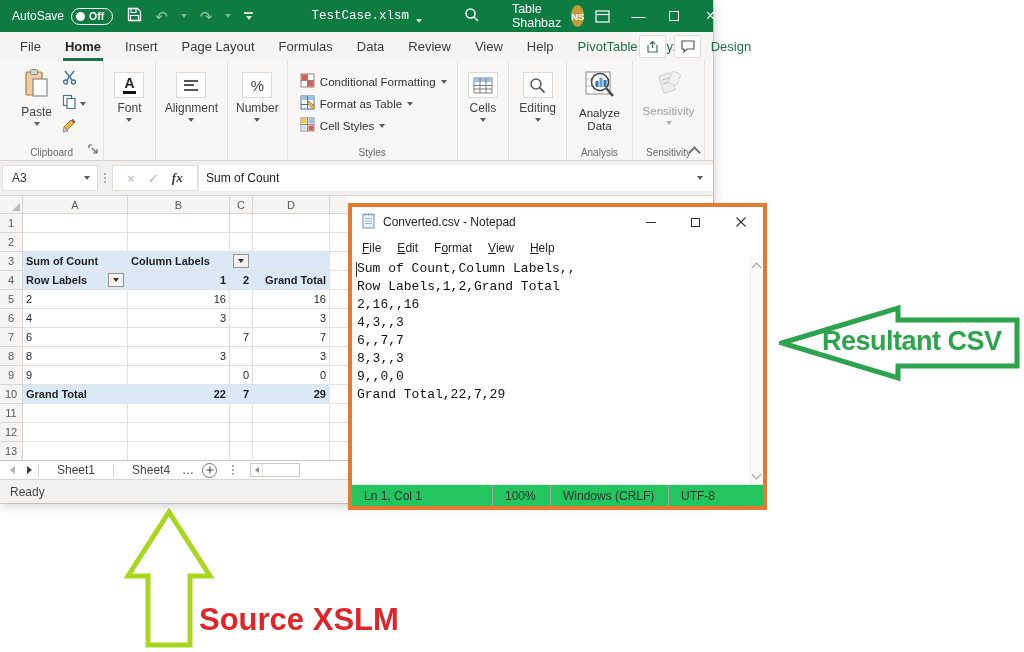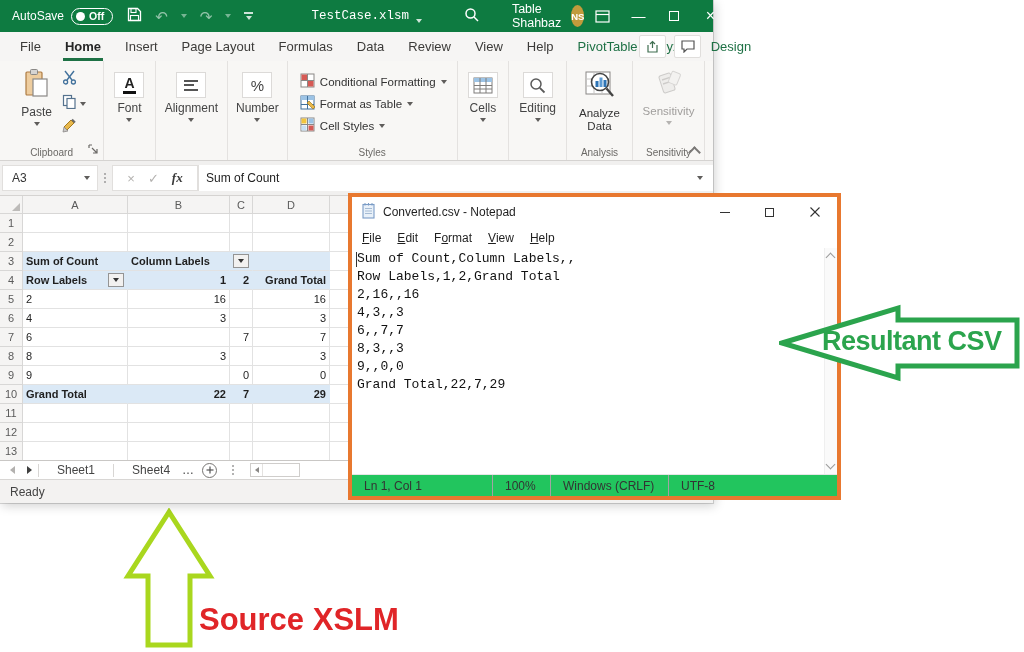--- a/index.html
+++ b/index.html
@@ -119,21 +119,21 @@
   .sb-dots { margin-left:9px; }
   .hscroll { margin-left:10px; width:50px; height:14px; border:1px solid #CFCDCB; background:#fff; display:flex; }
   .hs-arrow { width:12px; border-right:1px solid #E4E2E0; display:flex; align-items:center; justify-content:center; }
   .hs-arrow i { width:0; height:0; border-top:3px solid transparent; border-bottom:3px solid transparent; border-right:4px solid #8a8886; }
 
   
   .xl-status { position:absolute; left:0; top:479px; width:100%; height:24px; background:#F3F2F1; border-top:1px solid #D8D6D4;
                display:flex; align-items:center; padding-left:10px; font-size:12px; color:#444; }
 
   
-  .notepad { position:absolute; left:348px; top:193px; width:493px; height:307px; background:#fff;
+  .notepad { position:absolute; left:348px; top:203px; width:419px; height:307px; background:#fff;
              border:4px solid #E8782F; z-index:5; display:flex; flex-direction:column; }
   .np-titlebar { height:30px; display:flex; align-items:center; padding-left:9px; flex:none; }
   .np-title { margin-left:7px; font-size:12px; color:#1f1f1f; }
   .np-controls { margin-left:auto; display:flex; height:30px; }
   .np-wc { width:45px; display:flex; align-items:center; justify-content:center; color:#333; }
   .np-wc .bar { width:10px; height:1px; background:#333; }
   .np-wc .sq { width:9px; height:9px; border:1px solid #333; }
   .np-menubar { height:21px; display:flex; align-items:center; padding-left:2px; font-size:12px; color:#1f1f1f; flex:none; }
   .np-menu-item { padding:0 8px; }
   .key { text-decoration:underline; }

